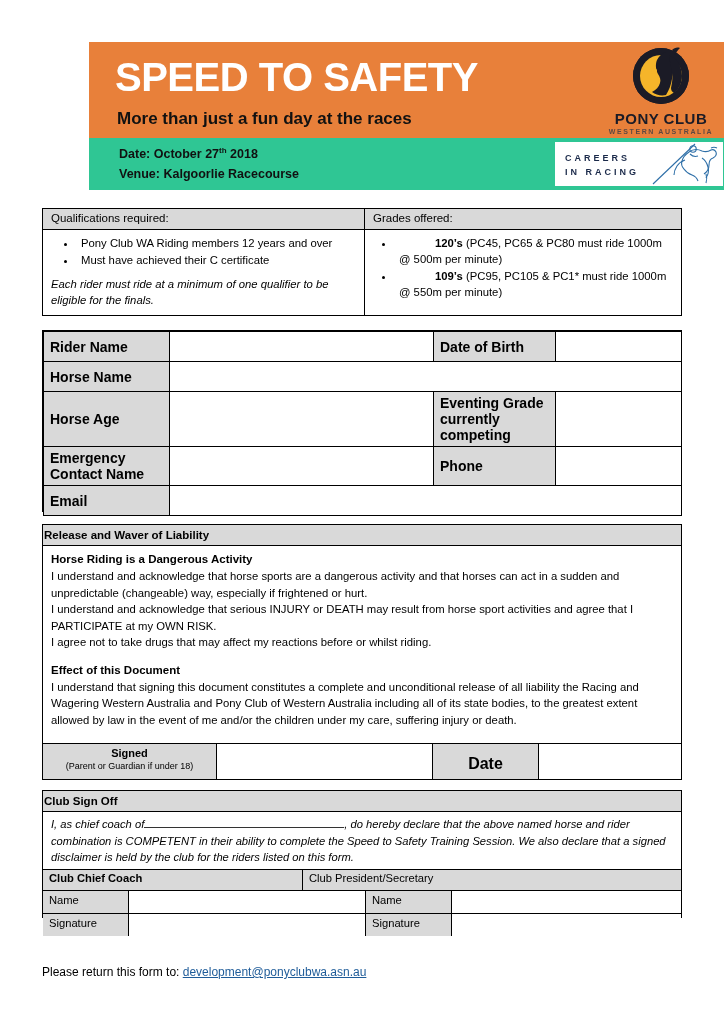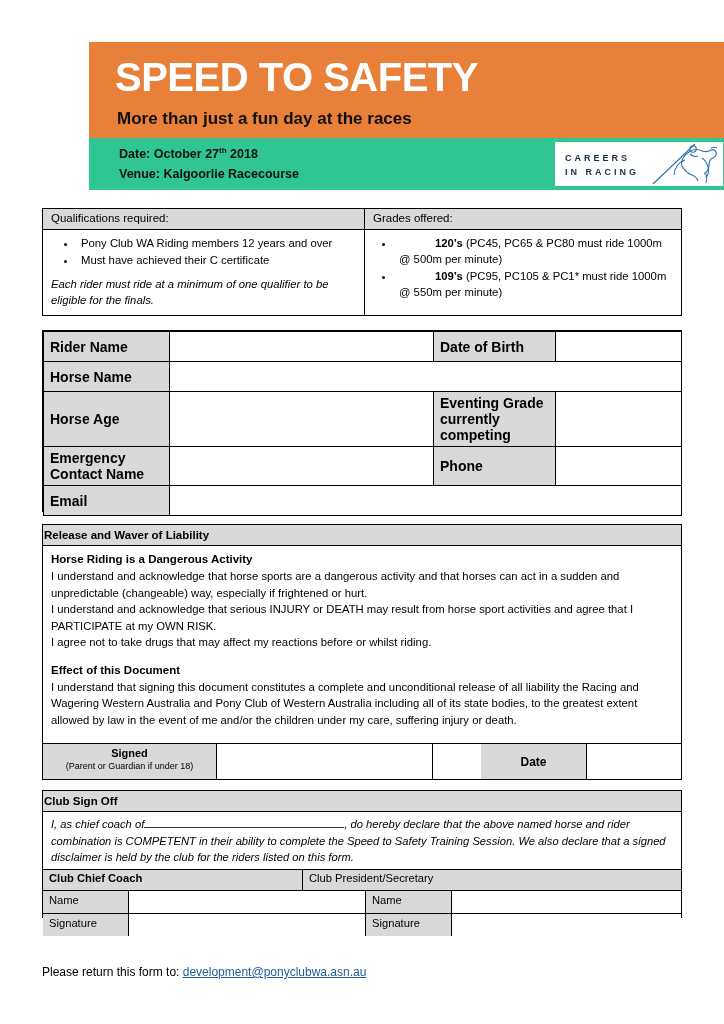--- a/index.html
+++ b/index.html
@@ -204,21 +204,21 @@
     display: flex;
     border-top: 1.2px solid #000;
     box-sizing: border-box;
   }
   .signed-row > div { box-sizing: border-box; border-right: 1.2px solid #000; }
   .signed-row > div:last-child { border-right: none; }
   .sr-signed { width: 174px; background: #D9D9D9; padding: 3px 6px; text-align: center; }
   .sr-signed .b { font-size: 11px; font-weight: bold; line-height: 13px; }
   .sr-signed .s { font-size: 9px; line-height: 12px; }
   .sr-blank1 { width: 216px; background: #fff; }
-  .sr-date { width: 106px; background: #D9D9D9; font-size: 12px; font-weight: bold; text-align: center; padding-top: 11px; margin-left: 48px; }
+  .sr-date { width: 106px; background: #D9D9D9; font-size: 16px; font-weight: bold; text-align: center; padding-top: 11px; }
   .sr-blank2 { flex: 1; background: #fff; }
 
   
   #club-box { left: 42px; top: 790px; width: 640px; height: 128px; }
   #club-head { font-size: 11.5px; font-weight: bold; }
   .club-decl { padding: 4px 8px 3px 8px; font-style: italic; font-size: 11.2px; line-height: 16.5px; border-bottom: 1.2px solid #000;}
   .blankline { border-bottom: 1px solid #333; display: inline-block; width: 200px; height: 11px; }
   .club-roles { display: flex; height: 20px; border-bottom: 1.2px solid #000; }
   .club-roles > div { background: #D9D9D9; font-size: 11.2px; padding: 2px 0 0 6px; box-sizing: border-box; }
   .club-roles .c1 { width: 260px; border-right: 1.2px solid #000; font-weight: bold; }
@@ -244,20 +244,35 @@
 <body>
 
 <div class="page">
 
   <div class="banner">
 
     <div class="banner-orange">
       <div class="banner-title">SPEED TO SAFETY</div>
       <div class="banner-sub">More than just a fun day at the races</div>
 
+      <div class="ponyclub-logo">
+        <div class="pc-circle-wrap">
+          <svg width="66" height="64" viewBox="0 0 66 64" xmlns="http://www.w3.org/2000/svg">
+            <circle cx="33" cy="30" r="28" fill="#1b1b26"></circle>
+            <path d="M33 2a28 28 0 0 0 0 56 28 28 0 0 0 0-56z" fill="#1b1b26"></path>
+            <path d="M12 30a21 21 0 0 1 21-21 21 21 0 0 1 21 21 21 21 0 0 1-21 21 21 21 0 0 1-21-21z" fill="#F5B52A"></path>
+            <path d="M38 6c-4 1-7 4-9 8-2 5-1 10 1 14 2 3 3 6 2 9-1 4-4 7-8 9 4 3 9 4 14 3 3-5 5-10 6-16 1-7 1-14-1-20-1-4-3-6-5-7z" fill="#1b1b26"></path>
+            <path d="M41 10c3 0 6 2 8 5 3 4 5 9 5 15 0 7-3 13-8 17-2-1-3-3-3-5 1-5 2-10 1-15-1-6-2-12-3-17z" fill="#1b1b26"></path>
+            <path d="M44 4c2-2 5-3 8-2-2 2-4 4-5 7-1-2-2-4-3-5z" fill="#1b1b26"></path>
+            <path d="M26 22c1.6 0 3 1.3 3 3s-1.4 3-3 3-3-1.3-3-3 1.4-3 3-3z" fill="#F5B52A"></path>
+          </svg>
+        </div>
+        <div class="pc-name">PONY CLUB</div>
+        <div class="pc-state">WESTERN AUSTRALIA</div>
+      </div>
     </div>
 
     <div class="banner-green">
       <div class="banner-date"><span>Date: October 27</span><sup>th</sup><span> 2018</span></div>
       <div class="banner-venue">Venue: Kalgoorlie Racecourse</div>
 
       <div class="careers-box">
         <div class="careers-text">
           <div>CAREERS</div>
           <div>IN RACING</div>

